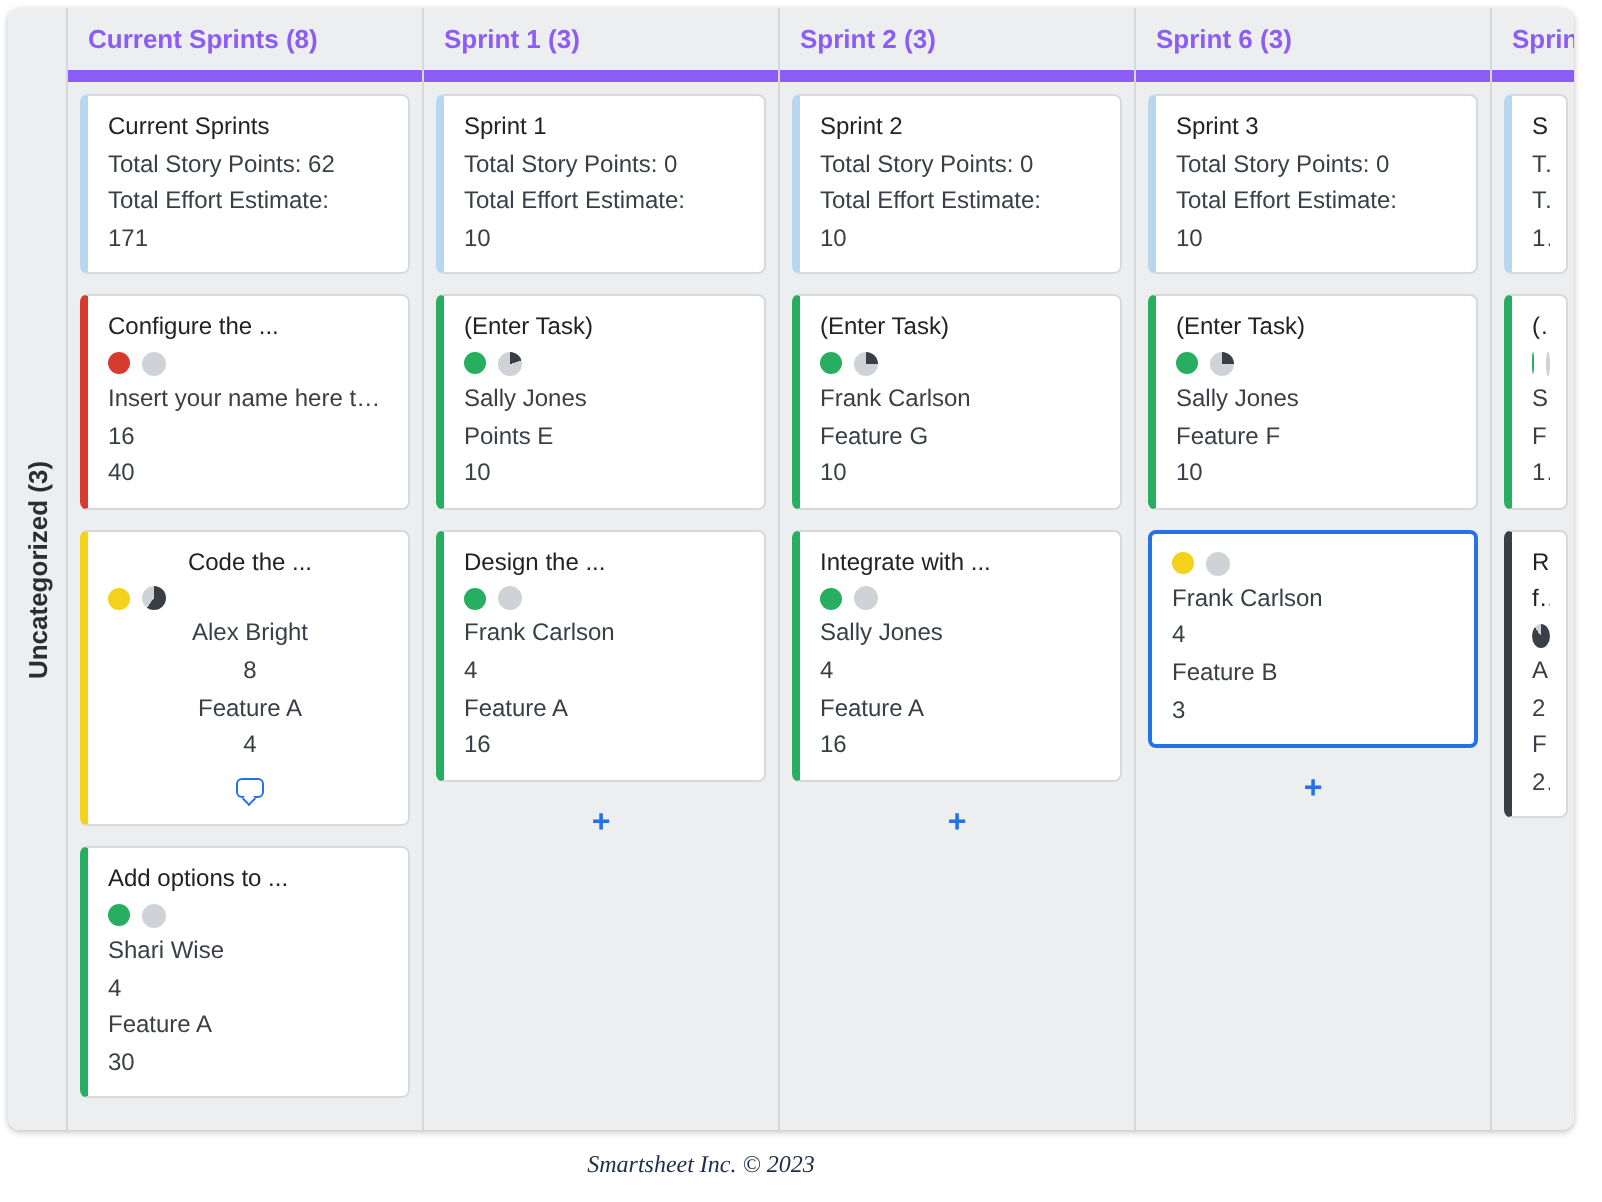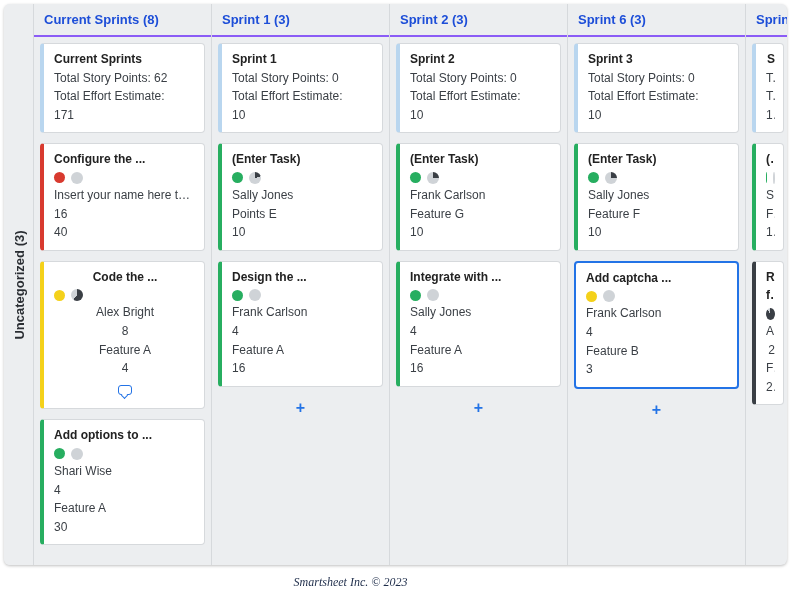--- a/index.html
+++ b/index.html
@@ -47,27 +47,27 @@
     display: flex;
     overflow: hidden;
   }
   .col {
     width: 178px;
     flex-shrink: 0;
     display: flex;
     flex-direction: column;
     border-right: 1px solid #d6d9dc;
   }
-  .col.partial { width: 45px; text-align: right; }
+  .col.partial { width: 45px; }
   .col-head {
     padding: 8px 10px;
     font-size: 13px;
     font-weight: bold;
-    color: #1d4ed8;
-    border-bottom: 2px solid #8b5cf6;
+    color: #8b5cf6;
+    border-bottom: 6px solid #8b5cf6;
     white-space: nowrap;
     overflow: hidden;
   }
   .col-body {
     flex: 1;
     padding: 6px 6px 0 6px;
     overflow: hidden;
   }
   .card {
     background: #fff;
@@ -75,21 +75,21 @@
     border-radius: 4px;
     margin-bottom: 10px;
     padding: 6px 8px 8px 10px;
     font-size: 12px;
     color: #3a3f45;
     line-height: 1.55;
     position: relative;
     border-left-width: 4px;
   }
   .card.selected { border: 2px solid #2373e6; border-left-width:2px; }
-  .card .title { font-weight: bold; color: #222; white-space: nowrap; overflow: hidden; text-overflow: ellipsis; }
+  .card .title { font-weight: normal; color: #222; white-space: nowrap; overflow: hidden; text-overflow: ellipsis; }
   .card .row { white-space: nowrap; overflow: hidden; text-overflow: ellipsis; }
   .dotrow { display: flex; gap: 6px; margin: 3px 0 2px 0; align-items: center; }
   .dot { width: 11px; height: 11px; border-radius: 50%; display:inline-block; }
   .pie {
     width: 12px; height: 12px; border-radius: 50%;
     background: conic-gradient(#3a3f45 0 var(--p,25%), #cfd3d7 var(--p,25%) 100%);
     display:inline-block;
   }
   .pie.empty { background:#cfd3d7; }
   .comment-ico {
@@ -245,21 +245,20 @@
             <div class="title">(Enter Task)</div>
             <div class="dotrow">
               <span class="dot d-green"></span>
               <span class="pie" style="--p:25%"></span>
             </div>
             <div class="row">Sally Jones</div>
             <div class="row">Feature F</div>
             <div class="row">10</div>
           </div>
           <div class="card bl-none selected">
-            <div class="title">Add captcha ...</div>
             <div class="dotrow">
               <span class="dot d-yellow"></span>
               <span class="pie empty"></span>
             </div>
             <div class="row">Frank Carlson</div>
             <div class="row">4</div>
             <div class="row">Feature B</div>
             <div class="row">3</div>
           </div>
           <div class="add-btn">+</div>

